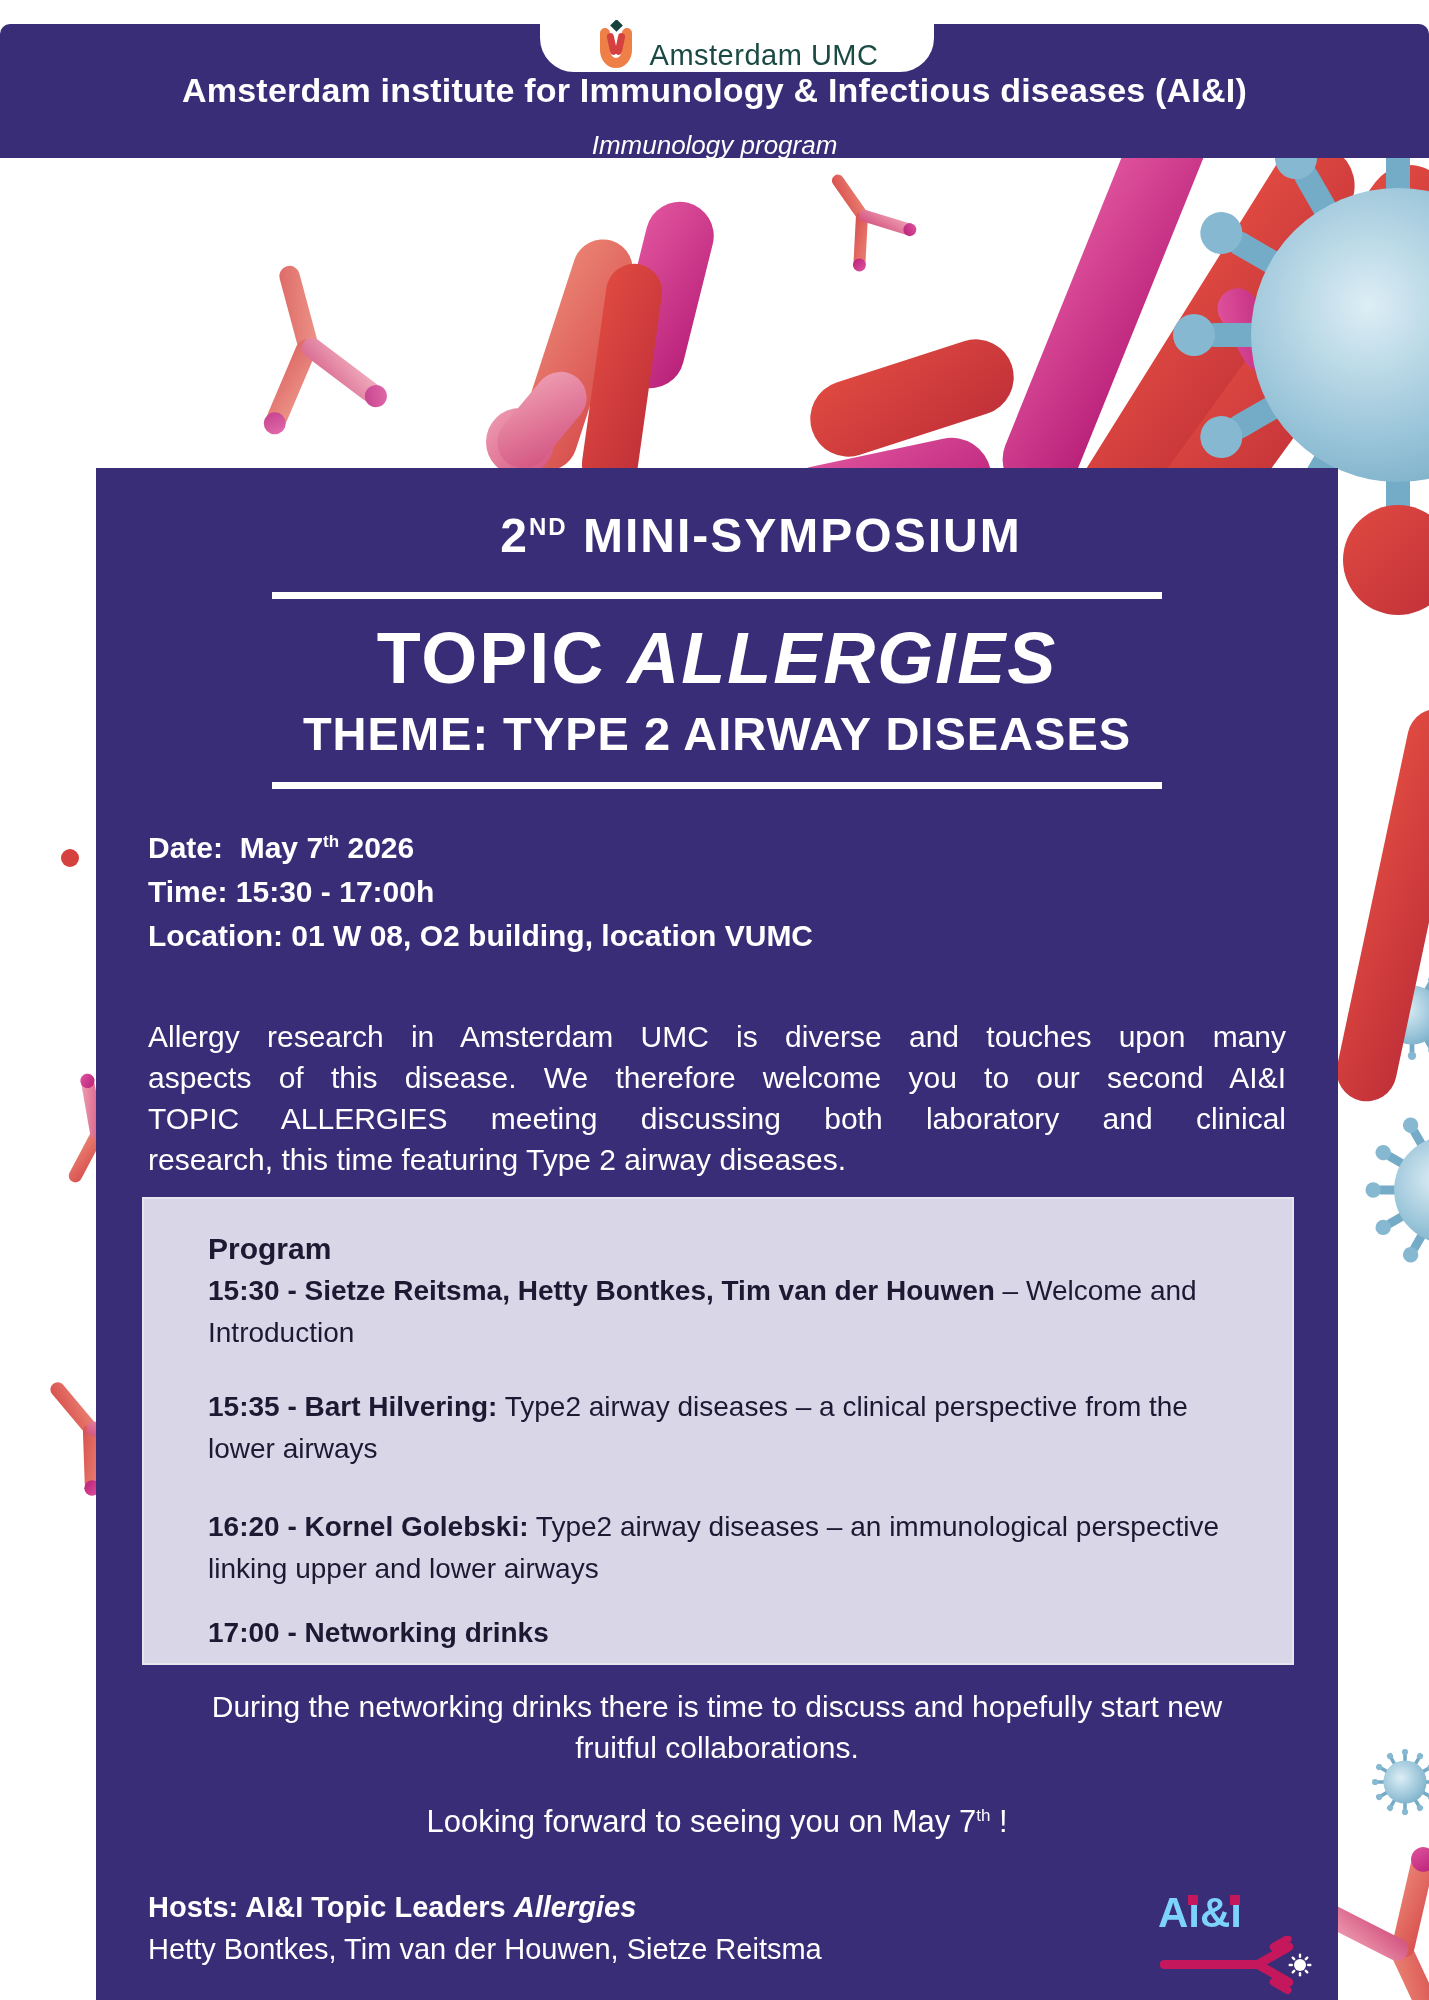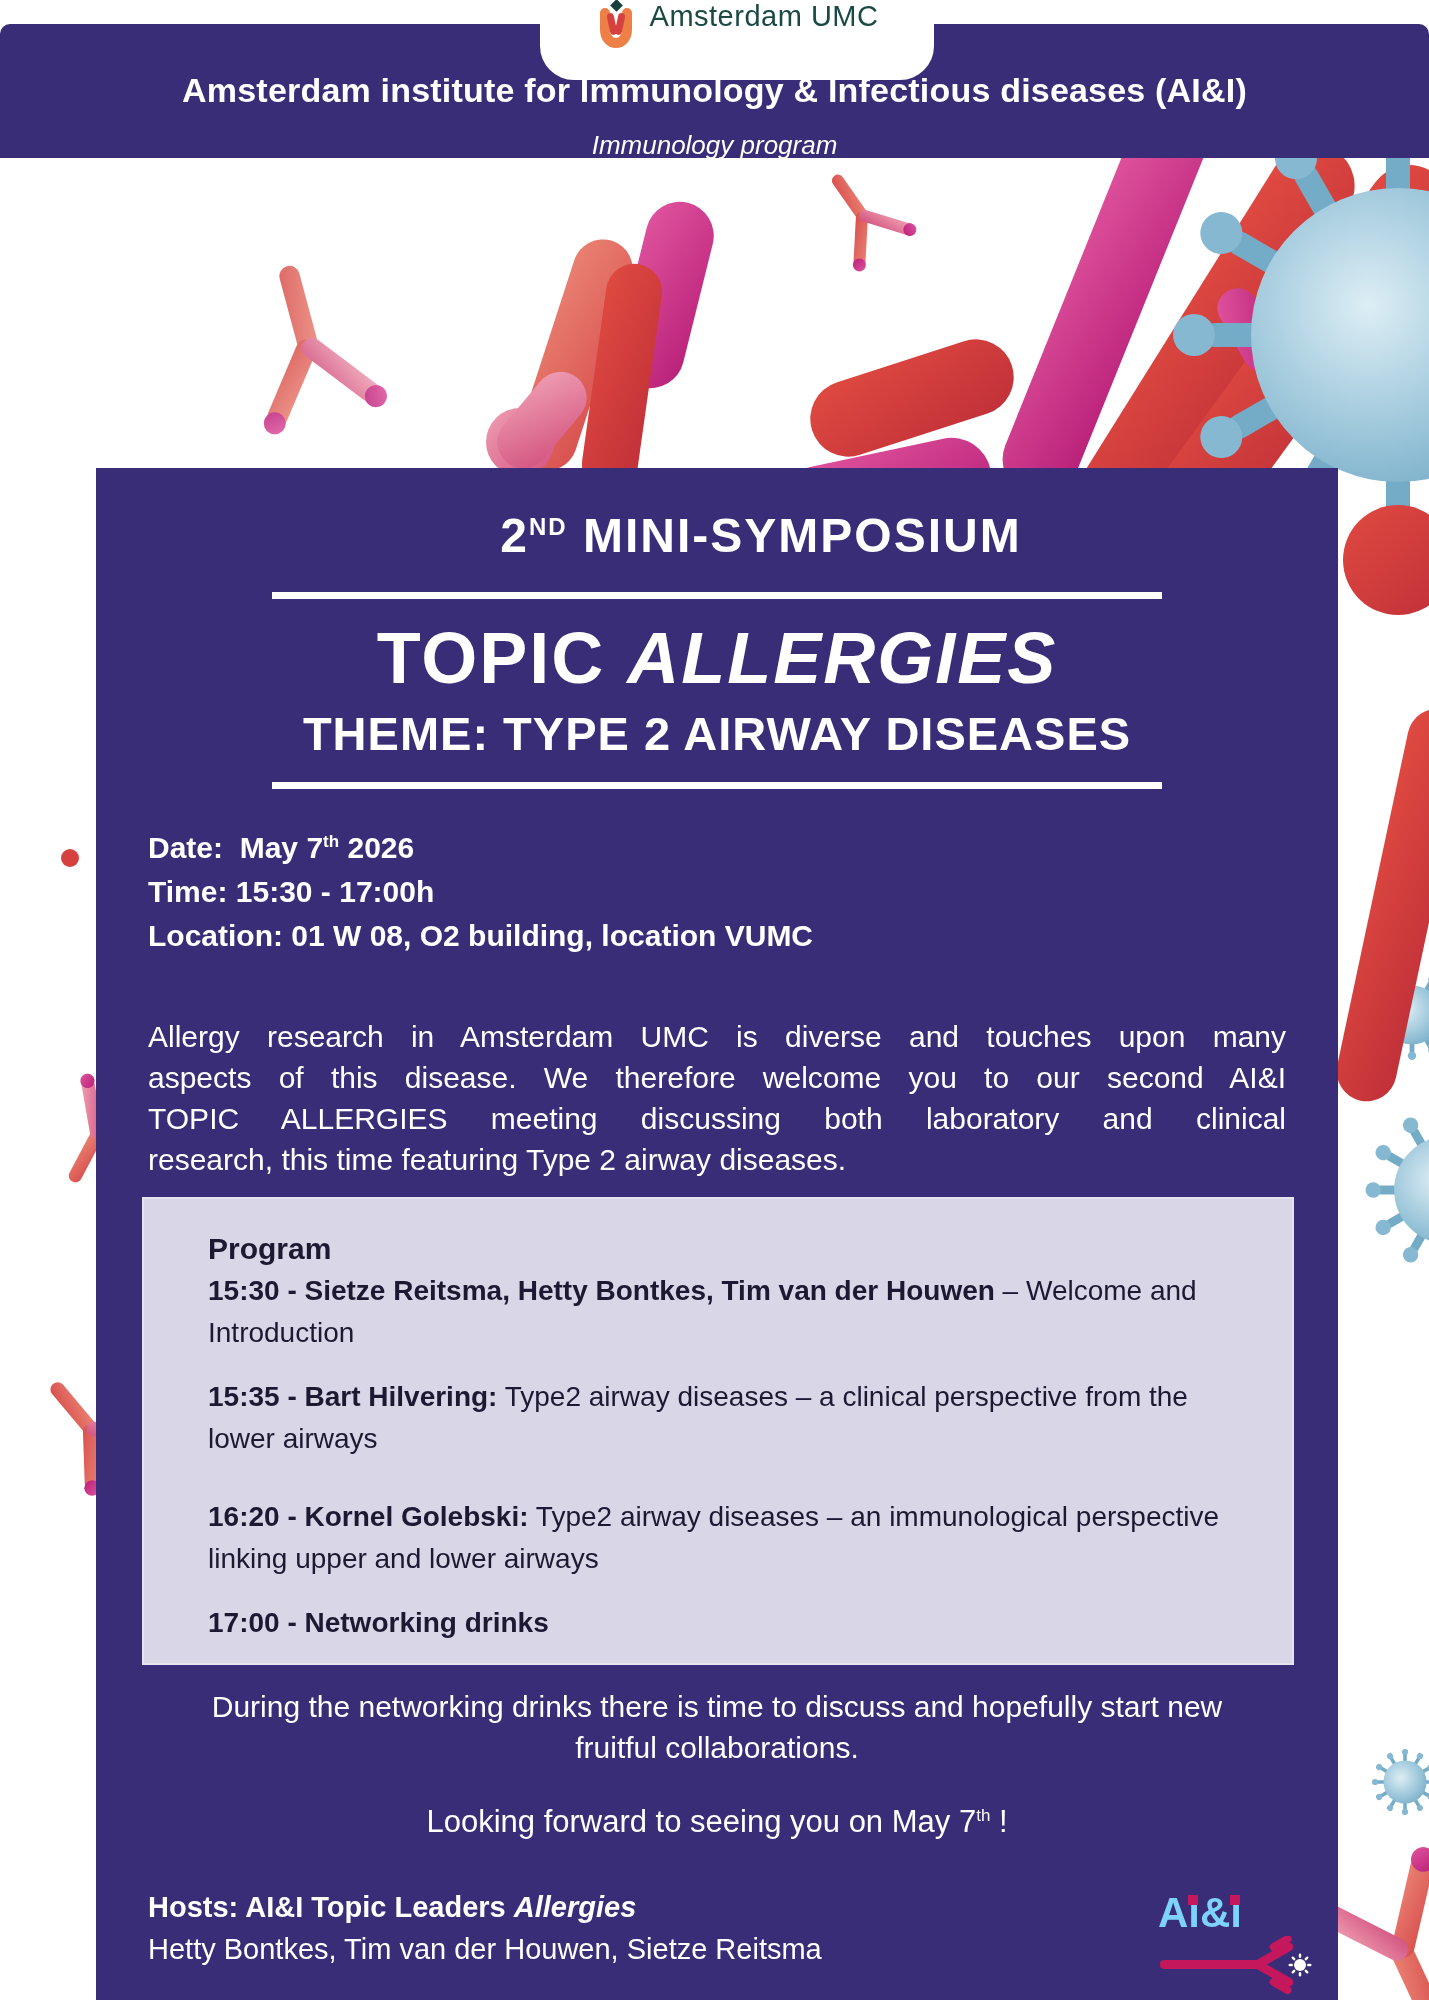--- a/index.html
+++ b/index.html
@@ -13,22 +13,22 @@
   
   .banner{
     position:absolute;left:0;top:24px;width:1429px;height:134px;
     background:#3a2d78;z-index:2;border-radius:10px 10px 0 0;
     text-align:center;box-sizing:border-box;padding-top:44px;
   }
   .banner-title{color:#ffffff;font-weight:700;font-size:34px;line-height:44px;letter-spacing:.2px;}
   .banner-sub{color:#ffffff;font-style:italic;font-size:26px;line-height:34px;margin-top:16px;}
   
   .logo-tab{
-    position:absolute;left:540px;top:0;width:394px;height:80px;background:#ffffff;
-    border-radius:0 0 34px 34px;z-index:3;display:flex;align-items:flex-start;justify-content:center;gap:14px;
+    position:absolute;left:540px;top:0;width:394px;height:72px;background:#ffffff;
+    border-radius:0 0 34px 34px;z-index:3;display:flex;align-items:flex-end;justify-content:center;gap:14px;
   }
   .brand-text{color:#1b4a44;font-size:29px;font-weight:500;letter-spacing:.5px;white-space:nowrap;}
   
   .main-box{
     position:absolute;left:96px;top:468px;width:1242px;height:1532px;
     background:#3a2d78;z-index:1;color:#ffffff;
   }
   .hero-edition{position:absolute;left:0;top:40px;width:100%;text-align:center;
     font-size:48px;font-weight:800;letter-spacing:2px;padding-left:44px;}
   .hero-edition sup{font-size:24px;}
@@ -47,21 +47,21 @@
   .intro .jlast{text-align:left;}
   
   .program-box{
     position:absolute;left:46px;top:729px;width:1152px;height:468px;background:#d9d6e7;
     box-sizing:border-box;padding:29px 44px 0 64px;color:#1d1933;
     border:2px solid rgba(255,255,255,.35);
   }
   .program-heading{font-size:30px;font-weight:800;line-height:42px;}
   .program-item{font-size:28px;line-height:42px;}
   .program-item .b{font-weight:800;}
-  .program-item.m32{margin-top:22px;}
+  .program-item.m32{margin-top:32px;}
   .program-item.m36{margin-top:36px;}
   .program-item.m22{margin-top:22px;}
   
   .closing{position:absolute;left:52px;top:1218px;width:1138px;text-align:center;
     font-size:30px;line-height:41px;}
   .farewell{position:absolute;left:52px;top:1336px;width:1138px;text-align:center;
     font-size:31px;}
   .farewell sup{font-size:17px;}
   .hosts{position:absolute;left:52px;top:1418px;font-size:29px;line-height:42px;}
   .hosts .b{font-weight:800;text-align:center;}

